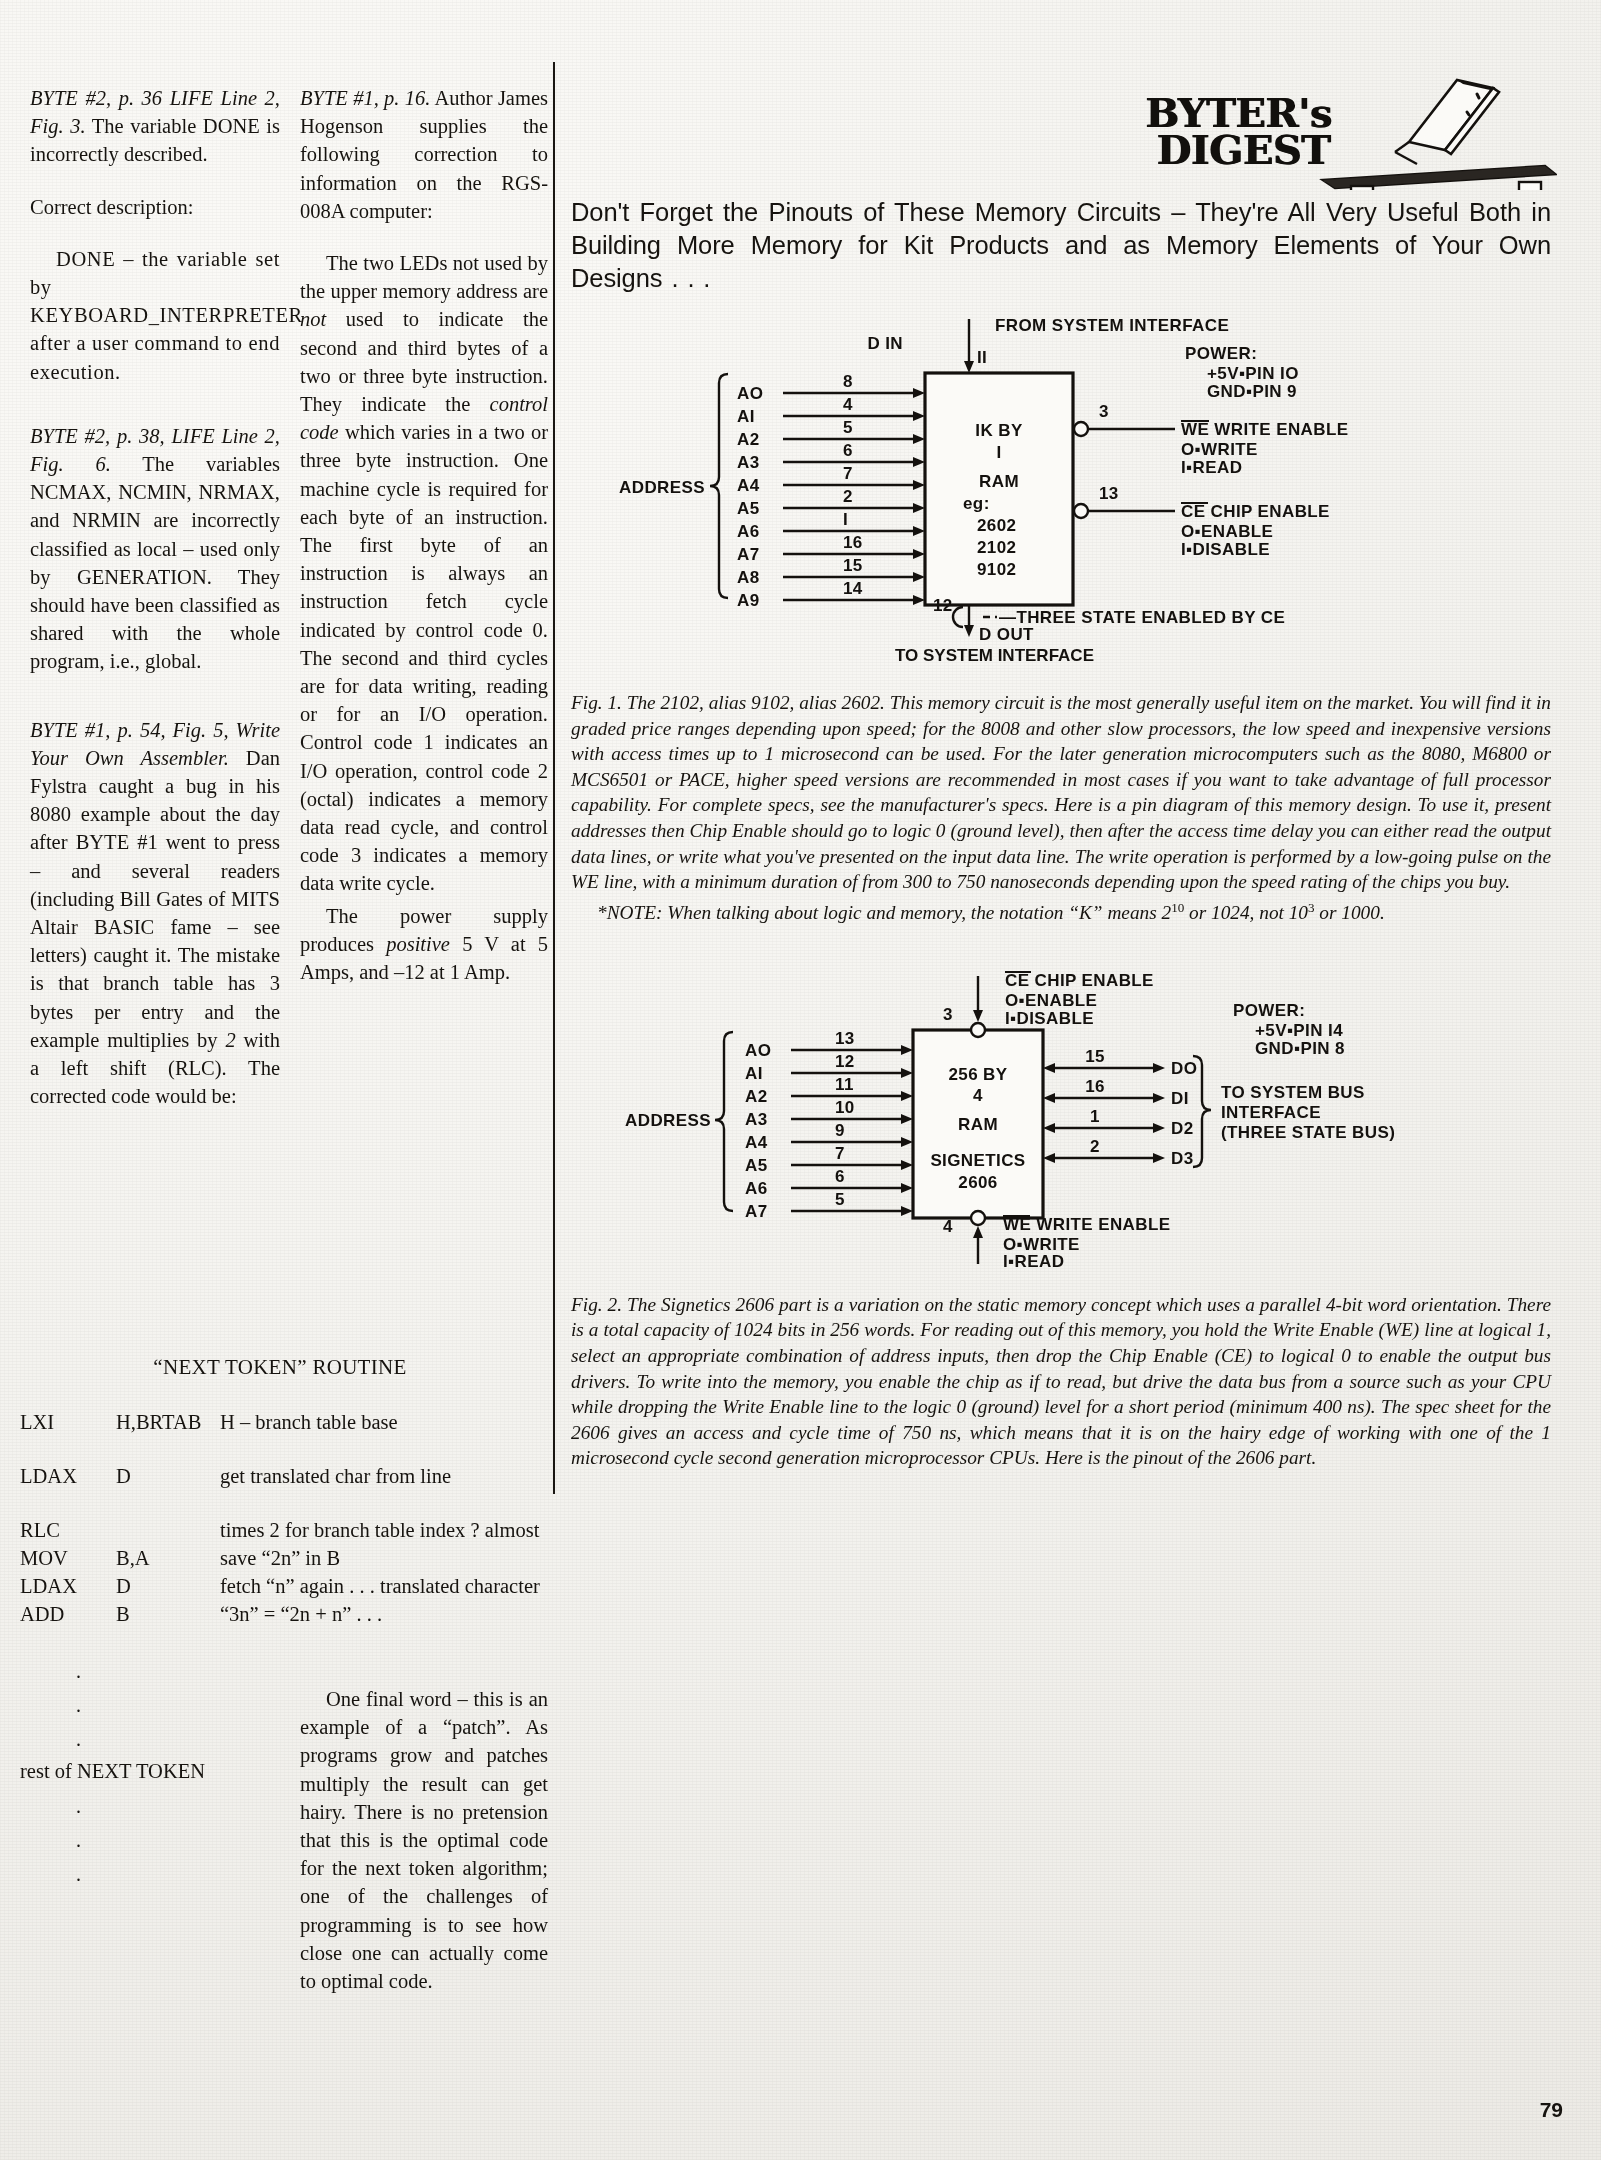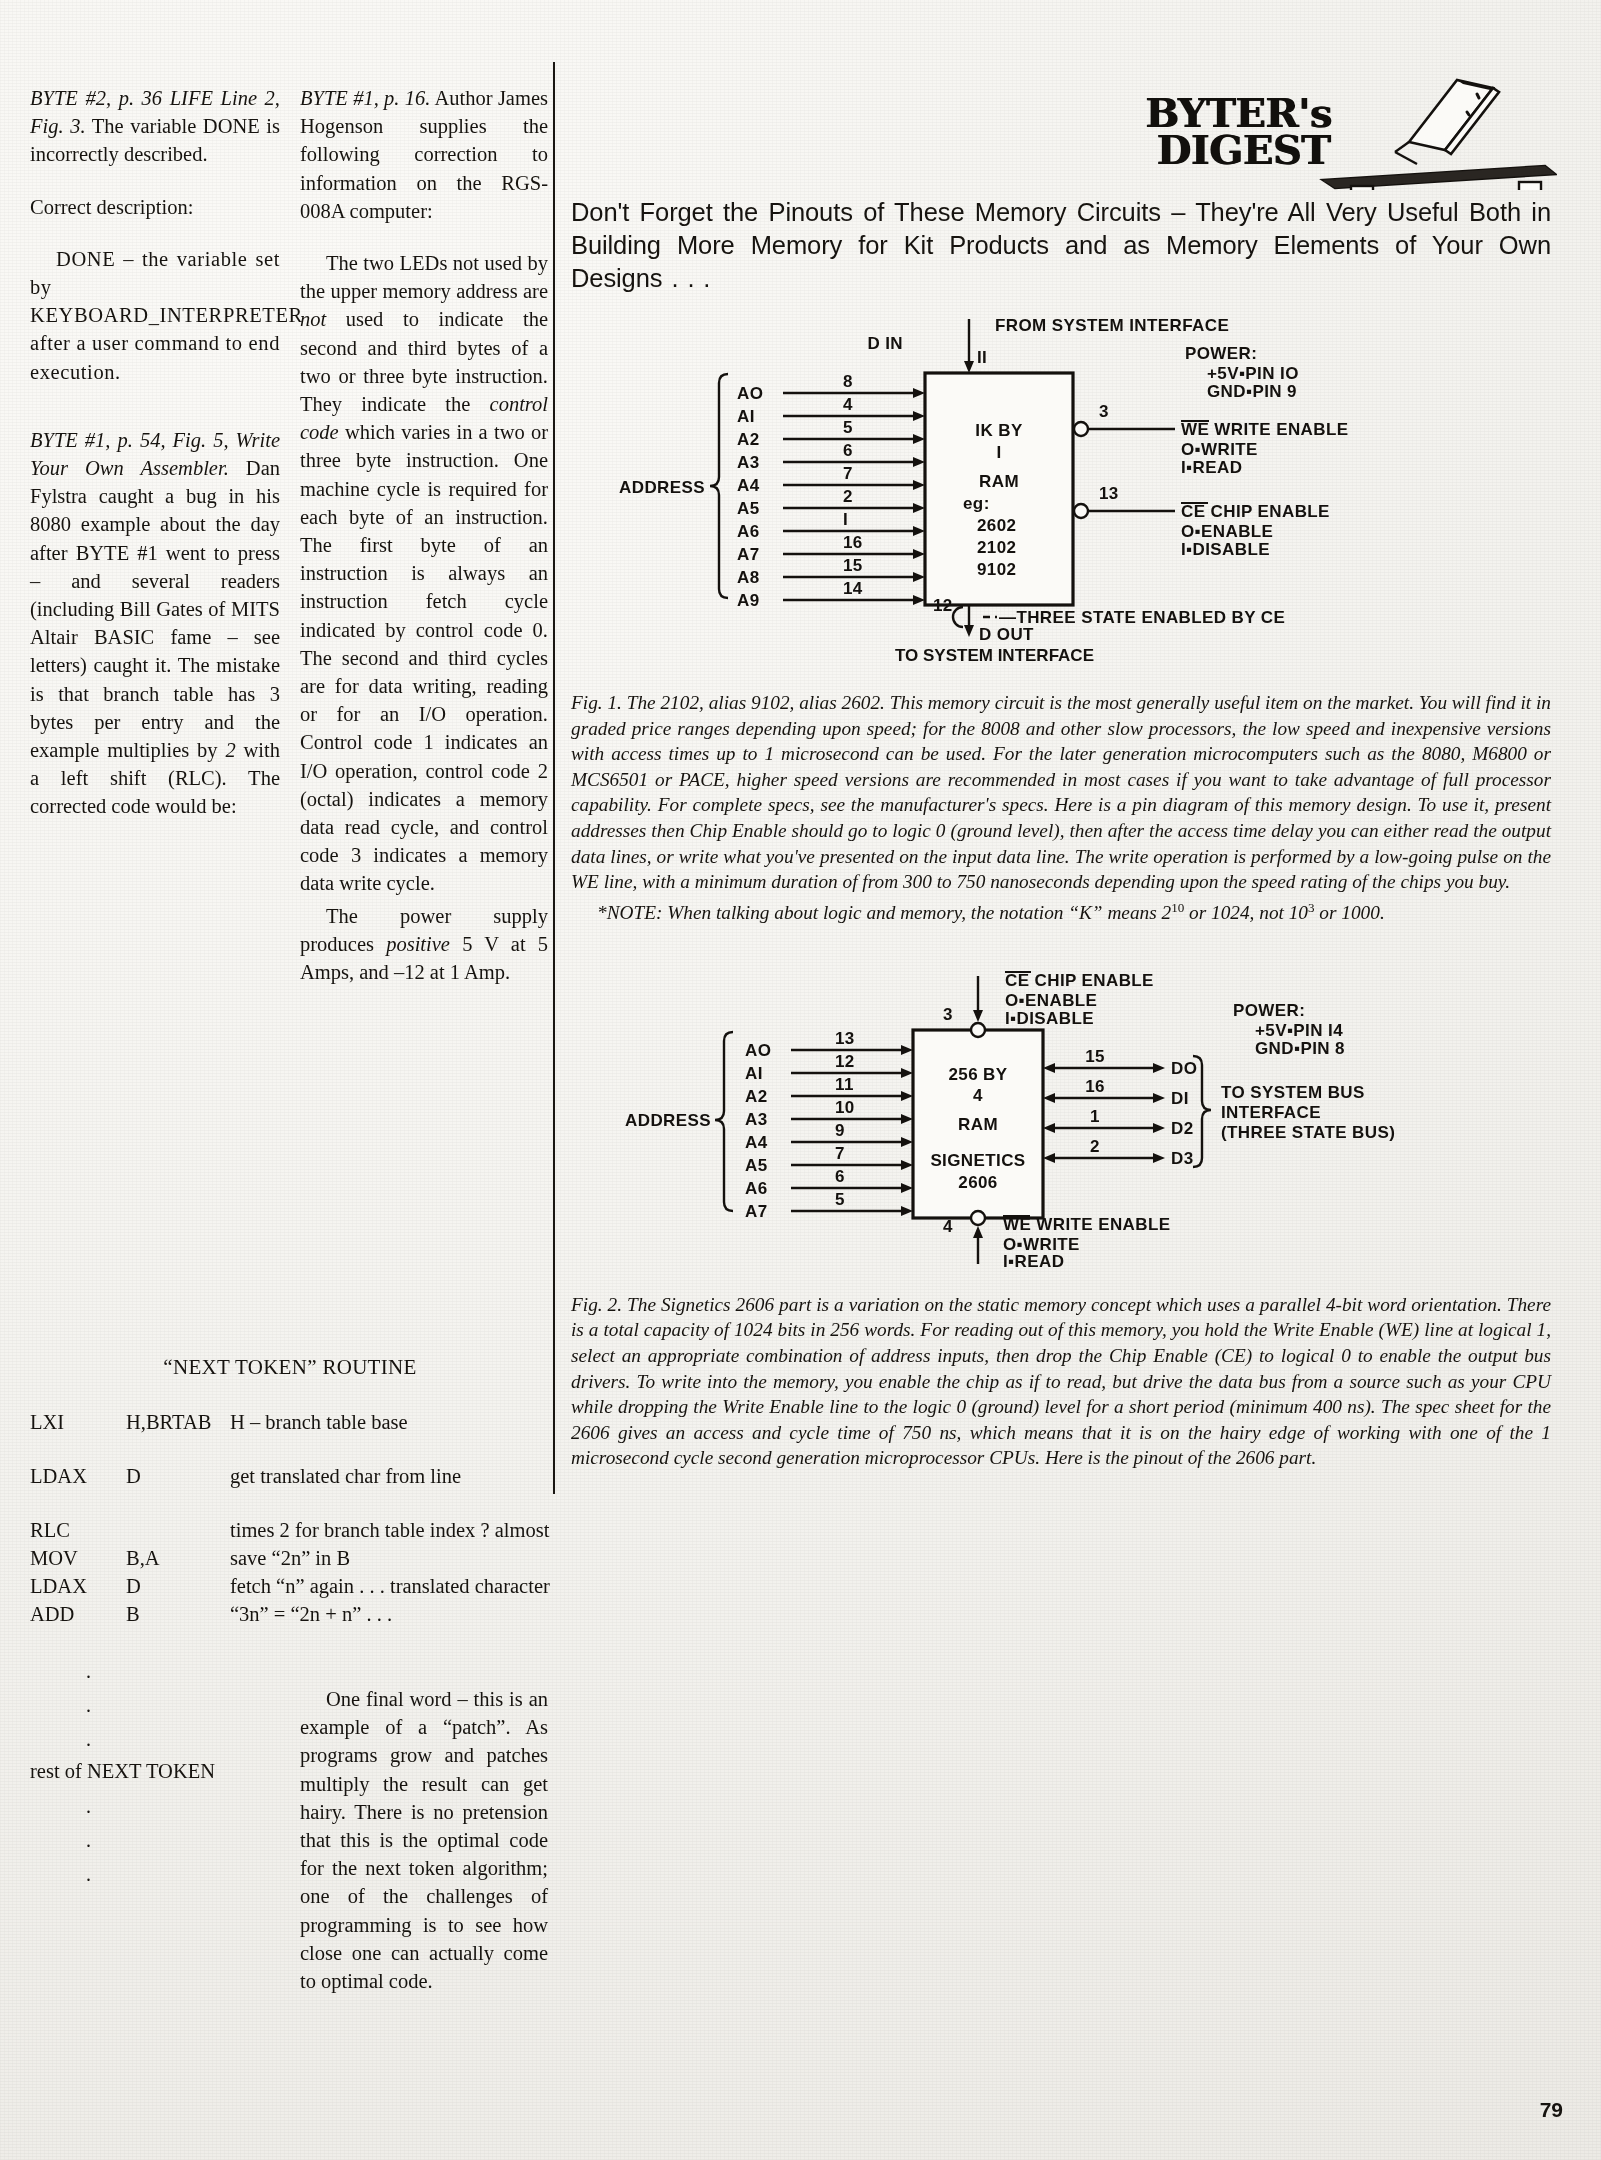--- a/index.html
+++ b/index.html
@@ -110,34 +110,35 @@
 <div class="rule"></div>
 
 <div class="col-a">
 
   <p class="bodytext"><span class="it">BYTE #2, p. 36 LIFE Line 2, Fig. 3.</span><span> The variable DONE is incorrectly described.</span></p>
 
   <p class="bodytext">Correct description:</p>
 
   <p class="bodytext ind sp">DONE – the variable set by KEYBOARD_INTERPRETER after a user command to end execution.</p>
 
+  <p class="bodytext" style="margin-top:36px"><span class="it">BYTE #2, p. 38, LIFE Line 2, Fig. 6.</span><span> The variables NCMAX, NCMIN, NRMAX, and NRMIN are incorrectly classified as local – used only by GENERATION. They should have been classified as shared with the whole program, i.e., global.</span></p>
 
   <p class="bodytext" style="margin-top:40px"><span class="it">BYTE #1, p. 54, Fig. 5, Write Your Own Assembler.</span><span> Dan Fylstra caught a bug in his 8080 example about the day after BYTE #1 went to press – and several readers (including Bill Gates of MITS Altair BASIC fame – see letters) caught it. The mistake is that branch table has 3 bytes per entry and the example multiplies by </span><span class="it">2</span><span> with a left shift (RLC). The corrected code would be:</span></p>
 </div>
 
 <div class="col-b">
 
   <p class="bodytext"><span class="it">BYTE #1, p. 16.</span><span> Author James Hogenson supplies the following correction to information on the RGS-008A computer:</span></p>
 
   <p class="bodytext ind"><span>The two LEDs not used by the upper memory address are </span><span class="it">not</span><span> used to indicate the second and third bytes of a two or three byte instruction. They indicate the </span><span class="it">control code</span><span> which varies in a two or three byte instruction. One machine cycle is required for each byte of an instruction. The first byte of an instruction is always an instruction fetch cycle indicated by control code 0. The second and third cycles are for data writing, reading or for an I/O operation. Control code 1 indicates an I/O operation, control code 2 (octal) indicates a memory data read cycle, and control code 3 indicates a memory data write cycle.</span></p>
 
   <p class="bodytext ind" style="margin-top:-20px"><span>The power supply produces </span><span class="it">positive</span><span> 5 V at 5 Amps, and –12 at 1 Amp.</span></p>
 </div>
 
-<div style="position:absolute;left:30px;top:1355px;width:520px;">
+<div style="position:absolute;left:20px;top:1355px;width:520px;">
   <div class="listing-title">“NEXT TOKEN” ROUTINE</div>
 
   <div class="listing">
     <div class="row">
       <span class="op">LXI</span>
       <span class="arg">H,BRTAB</span>
       <span class="cmt">H – branch table base</span>
     </div>
     <div class="gap"></div>
     <div class="row">

